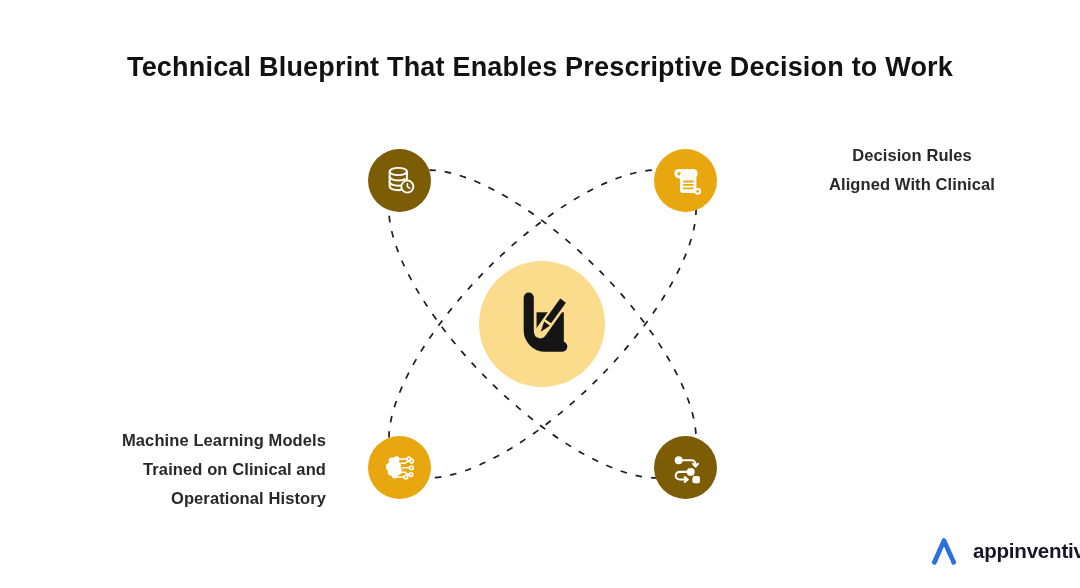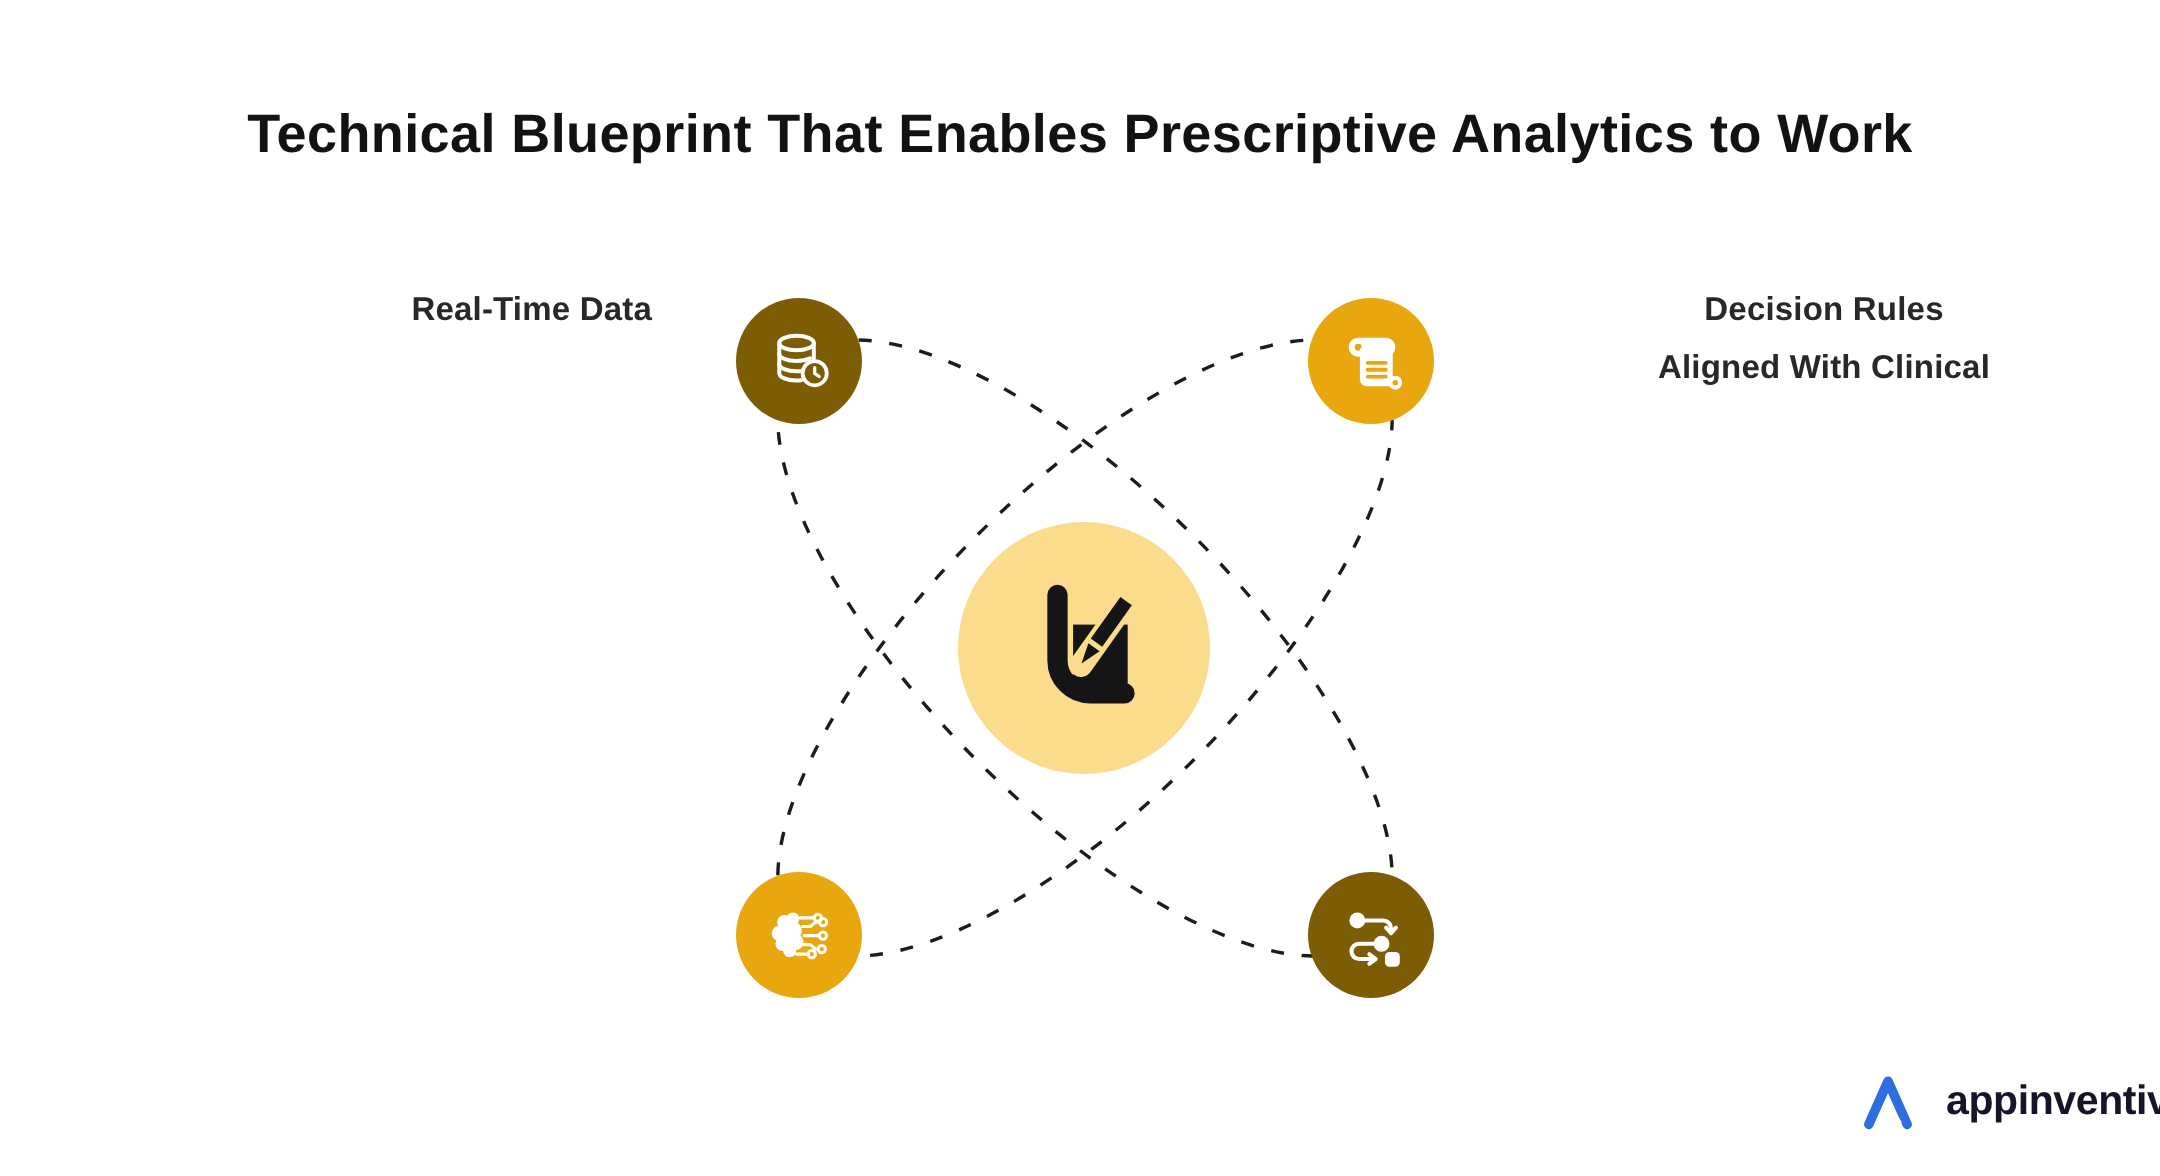--- a/index.html
+++ b/index.html
@@ -77,28 +77,32 @@
 </head>
 <body>
 
 <div class="stage">
 
   <svg class="orbits" width="1080" height="588" viewBox="0 0 1080 588">
     <ellipse cx="542.5" cy="324" rx="203" ry="78" fill="none" stroke="#1C1C1C" stroke-width="1.7" stroke-dasharray="6.5 9" transform="rotate(45.1 542.5 324)"></ellipse>
     <ellipse cx="542.5" cy="324" rx="203" ry="78" fill="none" stroke="#1C1C1C" stroke-width="1.7" stroke-dasharray="6.5 9" transform="rotate(-45.1 542.5 324)"></ellipse>
   </svg>
 
-  <div class="title">Technical Blueprint That Enables Prescriptive Analytics to Work</div>
+  <div class="title">Technical Blueprint That Enables Prescriptive Decision to Work</div>
 
   <div class="label tl">
-    <span>Real-Time Data</span>
   </div>
   <div class="label tr">
     <span>Decision Rules</span>
     <span>Aligned With Clinical</span>
+  </div>
+  <div class="label bl">
+    <span>Machine Learning Models</span>
+    <span>Trained on Clinical and</span>
+    <span>Operational History</span>
   </div>
 
   <div class="node-circle tl olive">
     <svg width="38" height="38" viewBox="0 0 44 44">
       <g fill="none" stroke="#FFFFFF" stroke-width="2.3" stroke-linecap="round">
         <ellipse cx="20" cy="11" rx="10" ry="4.2"></ellipse>
         <path d="M10 11 v17.5 c0 2.3 4.4 4.2 10 4.2 c0.9 0 1.9 -0.06 2.7 -0.16"></path>
         <path d="M30 11 v9"></path>
         <path d="M10 17.2 c0 2.3 4.4 4.2 10 4.2 c3.1 0 5.9 -0.6 7.8 -1.5"></path>
         <path d="M10 23.2 c0 2.3 4.4 4.2 10 4.2 c0.9 0 1.7 -0.05 2.5 -0.13"></path>

